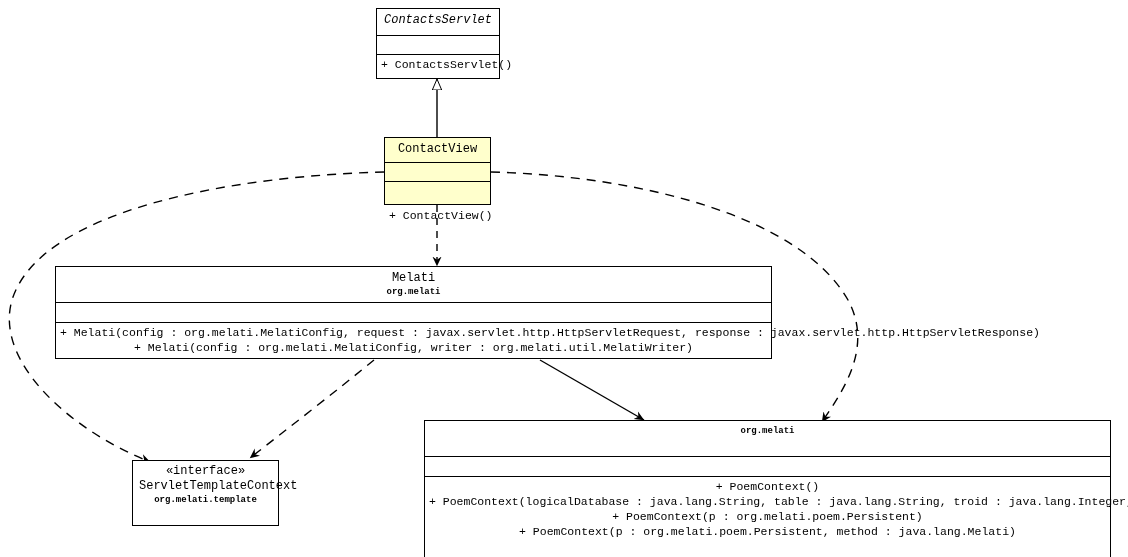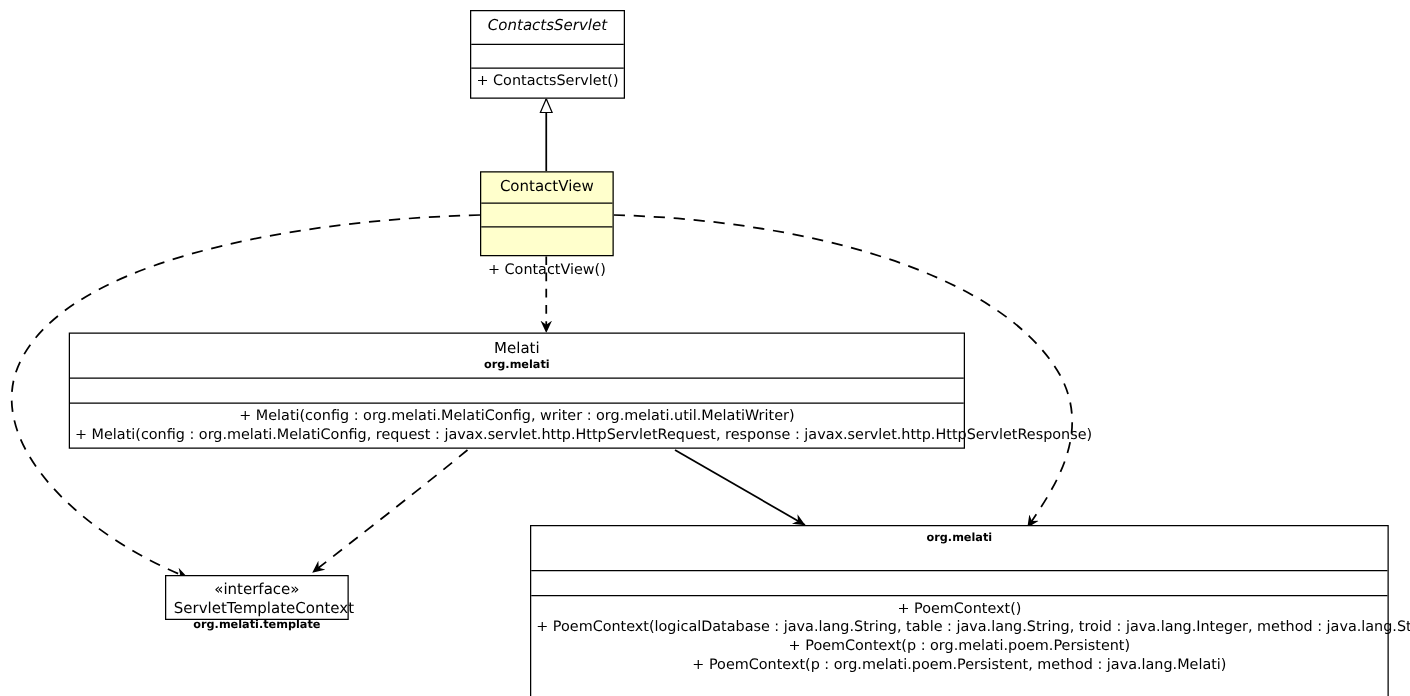--- a/index.html
+++ b/index.html
@@ -24,20 +24,21 @@
     width: 1128px;
     height: 557px;
     pointer-events: none;
   }
   .uml-class {
     position: absolute;
     box-sizing: border-box;
     border: 1px solid #000000;
     background: #ffffff;
     z-index: 5;
+    font-family: Liberation Mono, monospace;
   }
   .uml-class.accent {
     background: #ffffcc;
   }
   .cls-header {
     box-sizing: border-box;
     padding: 4px 6px 5px 6px;
     text-align: center;
     border-bottom: 1px solid #000000;
   }
@@ -142,26 +143,26 @@
     </div>
   </div>
 
   <div class="uml-class" style="left:55px; top:266px; width:717px; height:93px;">
     <div class="cls-header" style="height:36px;">
       <div class="cls-name">Melati</div>
       <div class="cls-package">org.melati</div>
     </div>
     <div class="cls-attrs" style="height:20px;"></div>
     <div class="cls-ops">
+      <div class="op-row">+ Melati(config : org.melati.MelatiConfig, request : javax.servlet.http.HttpServletRequest, response : javax.servlet.http.HttpServletResponse)</div>
       <div class="op-row">+ Melati(config : org.melati.MelatiConfig, writer : org.melati.util.MelatiWriter)</div>
-      <div class="op-row">+ Melati(config : org.melati.MelatiConfig, request : javax.servlet.http.HttpServletRequest, response : javax.servlet.http.HttpServletResponse)</div>
     </div>
   </div>
 
-  <div class="uml-class" style="left:132px; top:460px; width:147px; height:36px;">
+  <div class="uml-class" style="left:132px; top:460px; width:147px; height:66px;">
     <div class="cls-header" style="height:48px; border-bottom:none; padding-top:3px;">
       <div class="cls-stereotype">«interface»</div>
       <div class="cls-name">ServletTemplateContext</div>
       <div class="cls-package">org.melati.template</div>
     </div>
   </div>
 
   <div class="uml-class" style="left:424px; top:420px; width:687px; height:140px;">
     <div class="cls-header" style="height:36px;">
       <div class="cls-package">org.melati</div>

